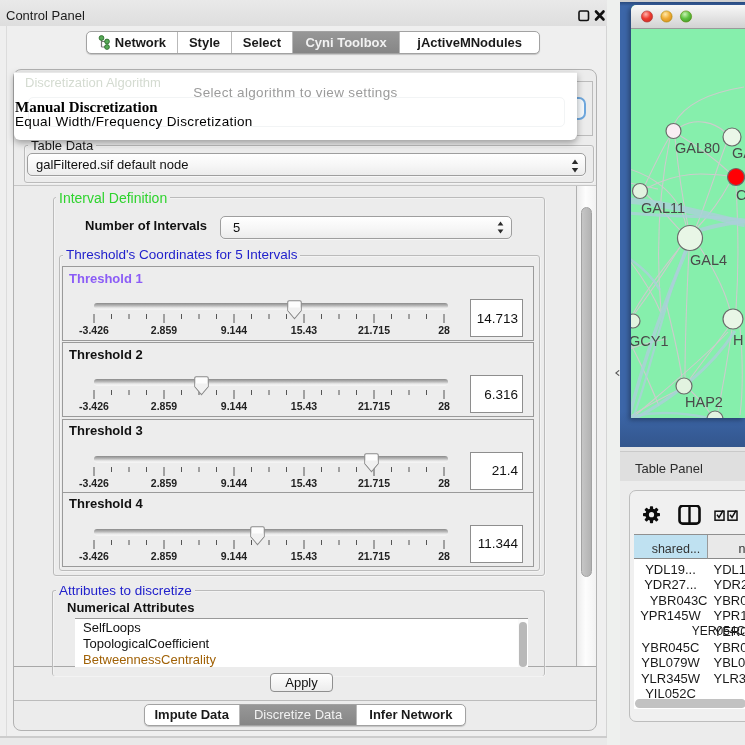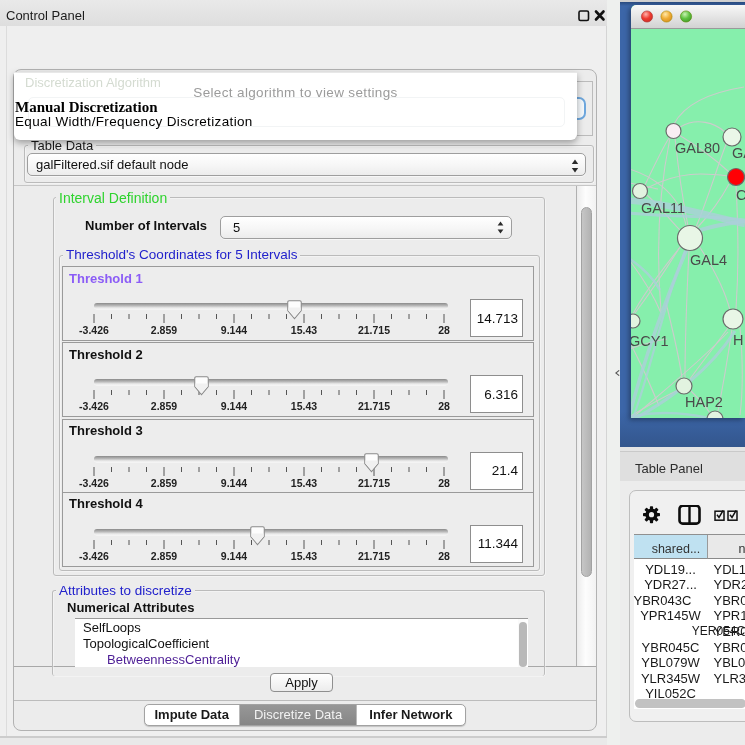--- a/index.html
+++ b/index.html
@@ -30,20 +30,34 @@
   <svg class="abs" style="left:576px;top:9px;" width="32" height="14" viewBox="0 0 32 14">
     <rect x="3" y="2" width="9.5" height="9.5" rx="1.5" fill="none" stroke="#111" stroke-width="1.6"></rect>
     <path d="M20 2.5 L27.5 10.5 M27.5 2.5 L20 10.5" stroke="#111" stroke-width="2.6" stroke-linecap="round"></path>
   </svg>
 
   <div class="abs" style="left:6px;top:26px;width:1px;height:711px;background:#dcdcdc;"></div>
   <div class="abs" style="left:606px;top:26px;width:1px;height:711px;background:#d4d4d4;"></div>
   <div class="abs" style="left:0;top:736px;width:607px;height:2px;background:#cccccc;"></div>
   <div class="abs" style="left:0;top:738px;width:620px;height:7px;background:#e9e9e9;"></div>
 
+  <div class="seg" style="left:86px;top:31px;width:454px;height:22.5px;font-size:13px;font-weight:600;box-sizing:border-box;">
+    <div class="s" style="width:90.7px;">
+      <svg width="13" height="15" viewBox="0 0 13 15" style="margin-right:4px;">
+        <path d="M3.5 3.5 V12 M3.5 6.5 H8 M3.5 12 H8" stroke="#777" stroke-width="1.2" fill="none"></path>
+        <circle cx="3.5" cy="3" r="2.4" fill="#57a957" stroke="#2c6e2c" stroke-width="0.9"></circle>
+        <circle cx="9" cy="6.5" r="2.4" fill="#57a957" stroke="#2c6e2c" stroke-width="0.9"></circle>
+        <circle cx="9" cy="12" r="2.4" fill="#57a957" stroke="#2c6e2c" stroke-width="0.9"></circle>
+      </svg>
+      Network</div>
+    <div class="s" style="width:53.7px;">Style</div>
+    <div class="s" style="width:60.4px;">Select</div>
+    <div class="s sel" style="width:107.4px;">Cyni Toolbox</div>
+    <div class="s" style="width:140px;">jActiveMNodules</div>
+  </div>
 
   <div class="abs" style="left:13px;top:69px;width:584px;height:662px;background:#ececec;border:1px solid #b2b2b2;border-radius:8px;box-sizing:border-box;"></div>
 
   <div class="abs" style="left:577px;top:81px;width:16px;height:1px;background:#bbb;"></div>
   <div class="abs" style="left:592px;top:81px;width:1px;height:54px;background:#bbb;"></div>
   <div class="abs" style="left:577px;top:135px;width:16px;height:1px;background:#bbb;"></div>
 
   <div class="abs" style="left:556px;top:97px;width:30px;height:23px;border:2.5px solid #6ea7dd;border-radius:7px;background:#f4f8fb;box-sizing:border-box;"></div>
 
   <div class="groupbox" style="left:24px;top:145px;width:568px;height:36px;"></div>
@@ -225,21 +239,21 @@
       </svg>
       <div class="vbox" style="left:407px;top:32px;">11.344</div>
     </div>
 
   <div class="groupbox" style="left:52px;top:590px;width:491px;height:85px;border-bottom:none;"></div>
   <div class="gtitle" style="left:56px;top:583px;font-size:13.5px;color:#2222cc;">Attributes to discretize</div>
   <div class="lbl" style="left:67px;top:600px;font-size:13px;font-weight:bold;color:#111;">Numerical Attributes</div>
   <div class="abs" style="left:75px;top:618px;width:453px;height:48px;background:#fff;border-top:1px solid #999;overflow:hidden;">
     <div class="lbl" style="left:8px;top:0.5px;font-size:13px;color:#111;">SelfLoops</div>
     <div class="lbl" style="left:8px;top:16.5px;font-size:13px;color:#111;">TopologicalCoefficient</div>
-    <div class="lbl" style="left:8px;top:32.5px;font-size:13px;color:#4c1d95;margin-left:24px;">BetweennessCentrality</div>
+    <div class="lbl" style="left:8px;top:32.5px;font-size:13px;color:#a16207;">BetweennessCentrality</div>
     <div class="abs" style="right:0;top:0;width:10px;height:48px;background:linear-gradient(90deg,#fafafa,#fff);"></div>
     <div class="abs" style="right:1px;top:3px;width:8px;height:45px;background:#b9b9b9;border-radius:4px;"></div>
   </div>
 
   <div class="abs" style="left:575.5px;top:186px;width:20px;height:480px;border-left:1px solid #b0b0b0;background:linear-gradient(90deg,#ececec,#fdfdfd 45%,#f2f2f2);box-sizing:border-box;"></div>
   <div class="abs" style="left:581px;top:207px;width:10.5px;height:370px;background:linear-gradient(90deg,#c6c6c6,#b2b2b2);border:1px solid #a2a2a2;border-radius:6px;box-sizing:border-box;"></div>
 
   <div class="abs" style="left:270px;top:673px;width:63px;height:19px;background:linear-gradient(#fff,#ececec);border:1px solid #8f8f8f;border-radius:4px;box-sizing:border-box;text-align:center;font-size:13px;color:#111;line-height:17px;">Apply</div>
   <div class="abs" style="left:14px;top:700px;width:582px;height:1px;background:#bcbcbc;"></div>
 
@@ -377,21 +391,21 @@
   </svg>
 
   <div class="abs" style="left:633.5px;top:533.5px;width:111.5px;height:174px;background:#fff;border-top:1px solid #909090;overflow:hidden;" id="tbl">
     <div class="abs" style="left:0;top:0;width:74px;height:24px;background:#bfe1f1;border-right:1px solid #9a9a9a;border-bottom:1px solid #8a8a8a;box-sizing:border-box;text-align:center;text-indent:12px;line-height:28px;font-size:12.5px;color:#333;">shared...</div>
     <div class="abs" style="left:74px;top:0;width:38px;height:24px;background:#e9e9e9;border-bottom:1px solid #8a8a8a;box-sizing:border-box;font-size:12.5px;color:#333;line-height:28px;padding-left:31px;">na</div>
     <div id="rows">
         <div class="lbl" style="left:0;top:27px;width:74px;text-align:center;font-size:13px;color:#1a1a1a;">YDL19...</div>
         <div class="lbl" style="left:80px;top:27px;font-size:13px;color:#1a1a1a;">YDL1</div>
         <div class="lbl" style="left:0;top:42.6px;width:74px;text-align:center;font-size:13px;color:#1a1a1a;">YDR27...</div>
         <div class="lbl" style="left:80px;top:42.6px;font-size:13px;color:#1a1a1a;">YDR2</div>
-        <div class="lbl" style="left:0;top:58.2px;width:74px;text-align:left;font-size:13px;color:#1a1a1a;">YBR043C</div>
+        <div class="lbl" style="left:0;top:58.2px;width:74px;text-align:right;font-size:13px;color:#1a1a1a;">YBR043C</div>
         <div class="lbl" style="left:80px;top:58.2px;font-size:13px;color:#1a1a1a;">YBR0</div>
         <div class="lbl" style="left:0;top:73.8px;width:74px;text-align:center;font-size:13px;color:#1a1a1a;">YPR145W</div>
         <div class="lbl" style="left:80px;top:73.8px;font-size:13px;color:#1a1a1a;">YPR1</div>
         <div class="lbl" style="left:0;top:89.4px;width:74px;text-align:center;font-size:12px;color:#1a1a1a;margin-left:48px;">YER054C</div>
         <div class="lbl" style="left:80px;top:89.4px;font-size:13px;color:#1a1a1a;">YER0</div>
         <div class="lbl" style="left:0;top:105px;width:74px;text-align:center;font-size:13px;color:#1a1a1a;">YBR045C</div>
         <div class="lbl" style="left:80px;top:105px;font-size:13px;color:#1a1a1a;">YBR0</div>
         <div class="lbl" style="left:0;top:120.6px;width:74px;text-align:center;font-size:13px;color:#1a1a1a;">YBL079W</div>
         <div class="lbl" style="left:80px;top:120.6px;font-size:13px;color:#1a1a1a;">YBL0</div>
         <div class="lbl" style="left:0;top:136.2px;width:74px;text-align:center;font-size:13px;color:#1a1a1a;">YLR345W</div>

